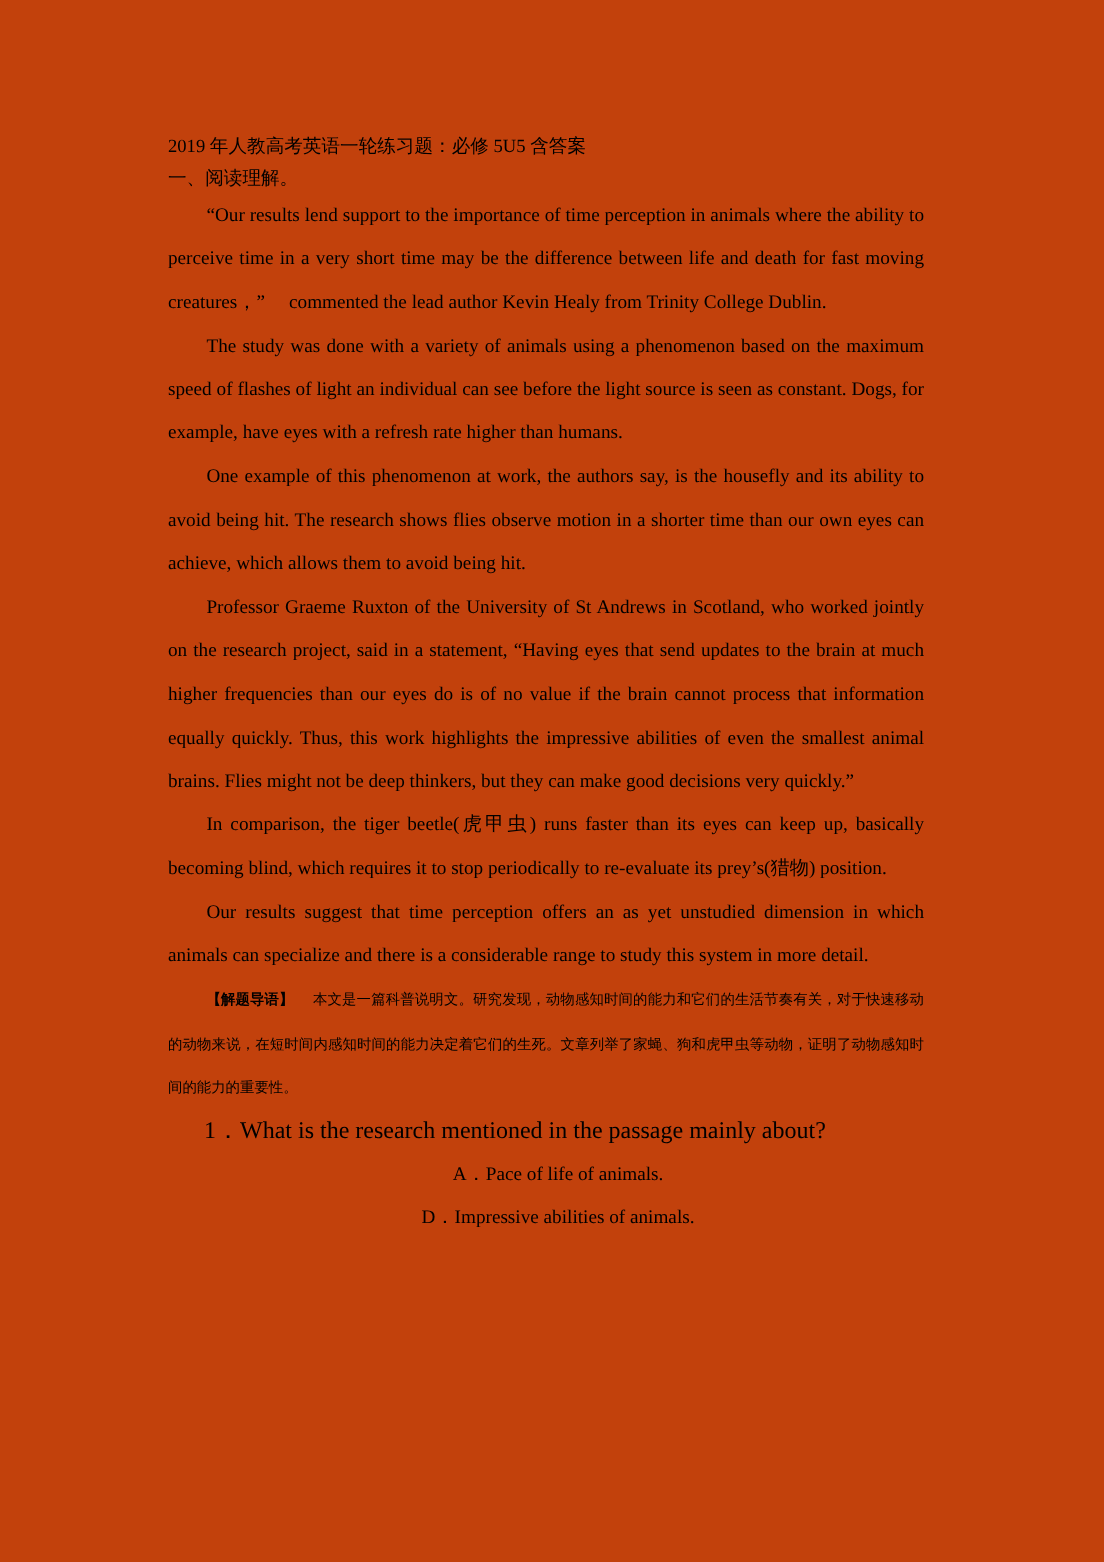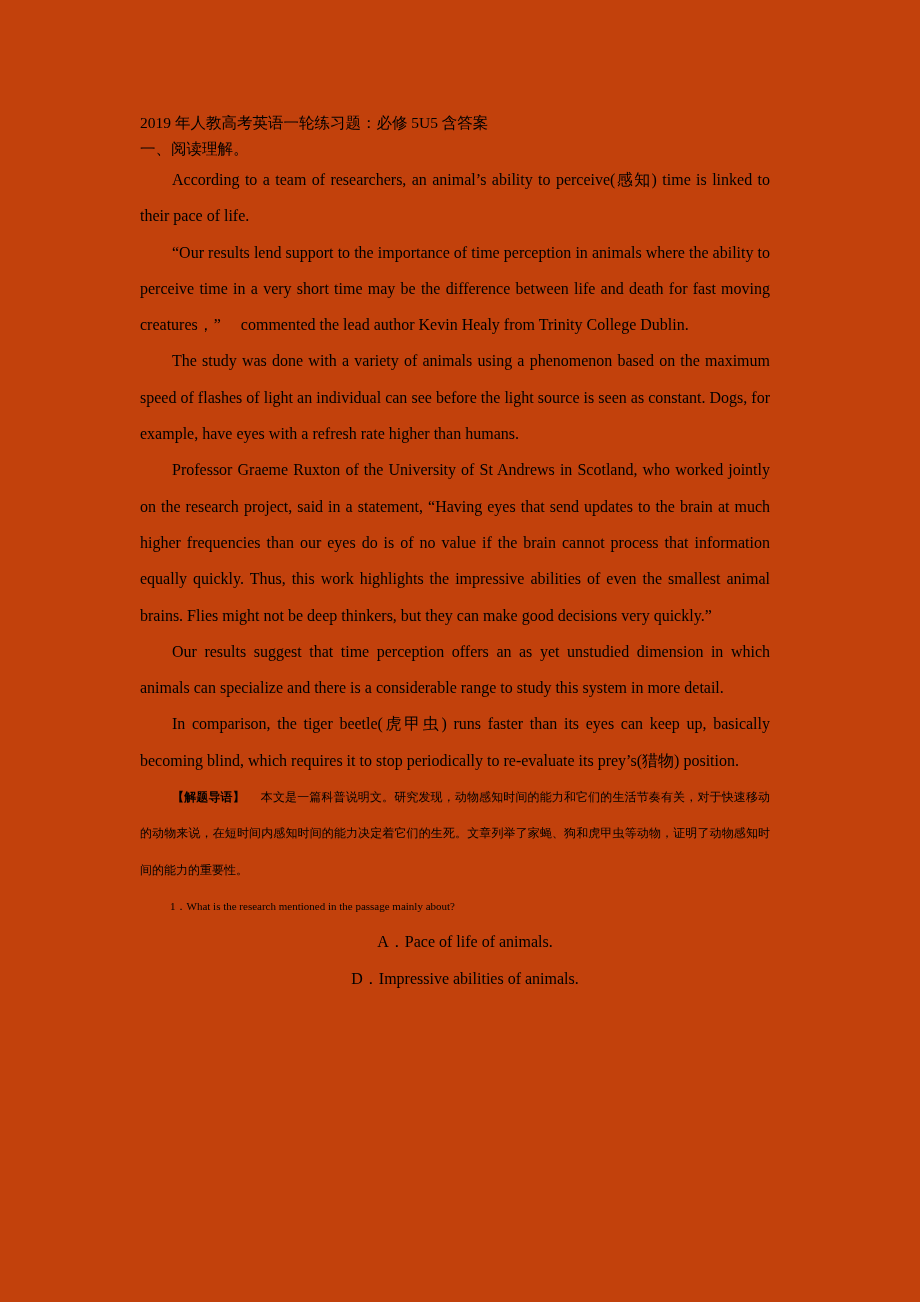--- a/index.html
+++ b/index.html
@@ -47,21 +47,21 @@
     text-align: justify;
     text-align-last: left;
     text-indent: 32px;
   }
   .guide-label {
     font-weight: bold;
     margin-right: 16px;
   }
   .q-line {
     margin: 0;
-    font-size: 11px;
+    font-size: 20px;
     line-height: 36.3px;
     text-indent: 30px;
   }
   .opt-line {
     margin: 0;
     font-size: 16px;
     line-height: 36.3px;
     text-indent: 20px;
     text-align: center;
   }
@@ -69,26 +69,26 @@
 </head>
 <body>
 
 <div class="page">
   <div class="content">
 
     <div class="doc-title">2019 年人教高考英语一轮练习题：必修 5U5 含答案</div>
 
     <div class="doc-heading">一、阅读理解。</div>
 
-    <p class="para">According to a team of researchers, an animal’s ability to perceive(感知) time is linked to their pace of life.</p>
     <p class="para">“Our results lend support to the importance of time perception in animals where the ability to perceive time in a very short time may be the difference between life and death for fast moving creatures，”　 commented the lead author Kevin Healy from Trinity College Dublin.</p>
     <p class="para">The study was done with a variety of animals using a phenomenon based on the maximum speed of flashes of light an individual can see before the light source is seen as constant. Dogs, for example, have eyes with a refresh rate higher than humans.</p>
+    <p class="para">One example of this phenomenon at work, the authors say, is the housefly and its ability to avoid being hit. The research shows flies observe motion in a shorter time than our own eyes can achieve, which allows them to avoid being hit.</p>
     <p class="para">Professor Graeme Ruxton of the University of St Andrews in Scotland, who worked jointly on the research project, said in a statement, “Having eyes that send updates to the brain at much higher frequencies than our eyes do is of no value if the brain cannot process that information equally quickly. Thus, this work highlights the impressive abilities of even the smallest animal brains. Flies might not be deep thinkers, but they can make good decisions very quickly.”</p>
+    <p class="para">In comparison, the tiger beetle(虎甲虫) runs faster than its eyes can keep up, basically becoming blind, which requires it to stop periodically to re-evaluate its prey’s(猎物) position.</p>
     <p class="para">Our results suggest that time perception offers an as yet unstudied dimension in which animals can specialize and there is a considerable range to study this system in more detail.</p>
-    <p class="para">In comparison, the tiger beetle(虎甲虫) runs faster than its eyes can keep up, basically becoming blind, which requires it to stop periodically to re-evaluate its prey’s(猎物) position.</p>
 
     <p class="guide">
       <span class="guide-label">【解题导语】</span><span>本文是一篇科普说明文。研究发现，动物感知时间的能力和它们的生活节奏有关，对于快速移动的动物来说，在短时间内感知时间的能力决定着它们的生死。文章列举了家蝇、狗和虎甲虫等动物，证明了动物感知时间的能力的重要性。</span>
     </p>
 
     <p class="q-line">
       <span>1．</span><span>What is the research mentioned in the passage mainly about?</span>
     </p>
 
     <p class="opt-line">

